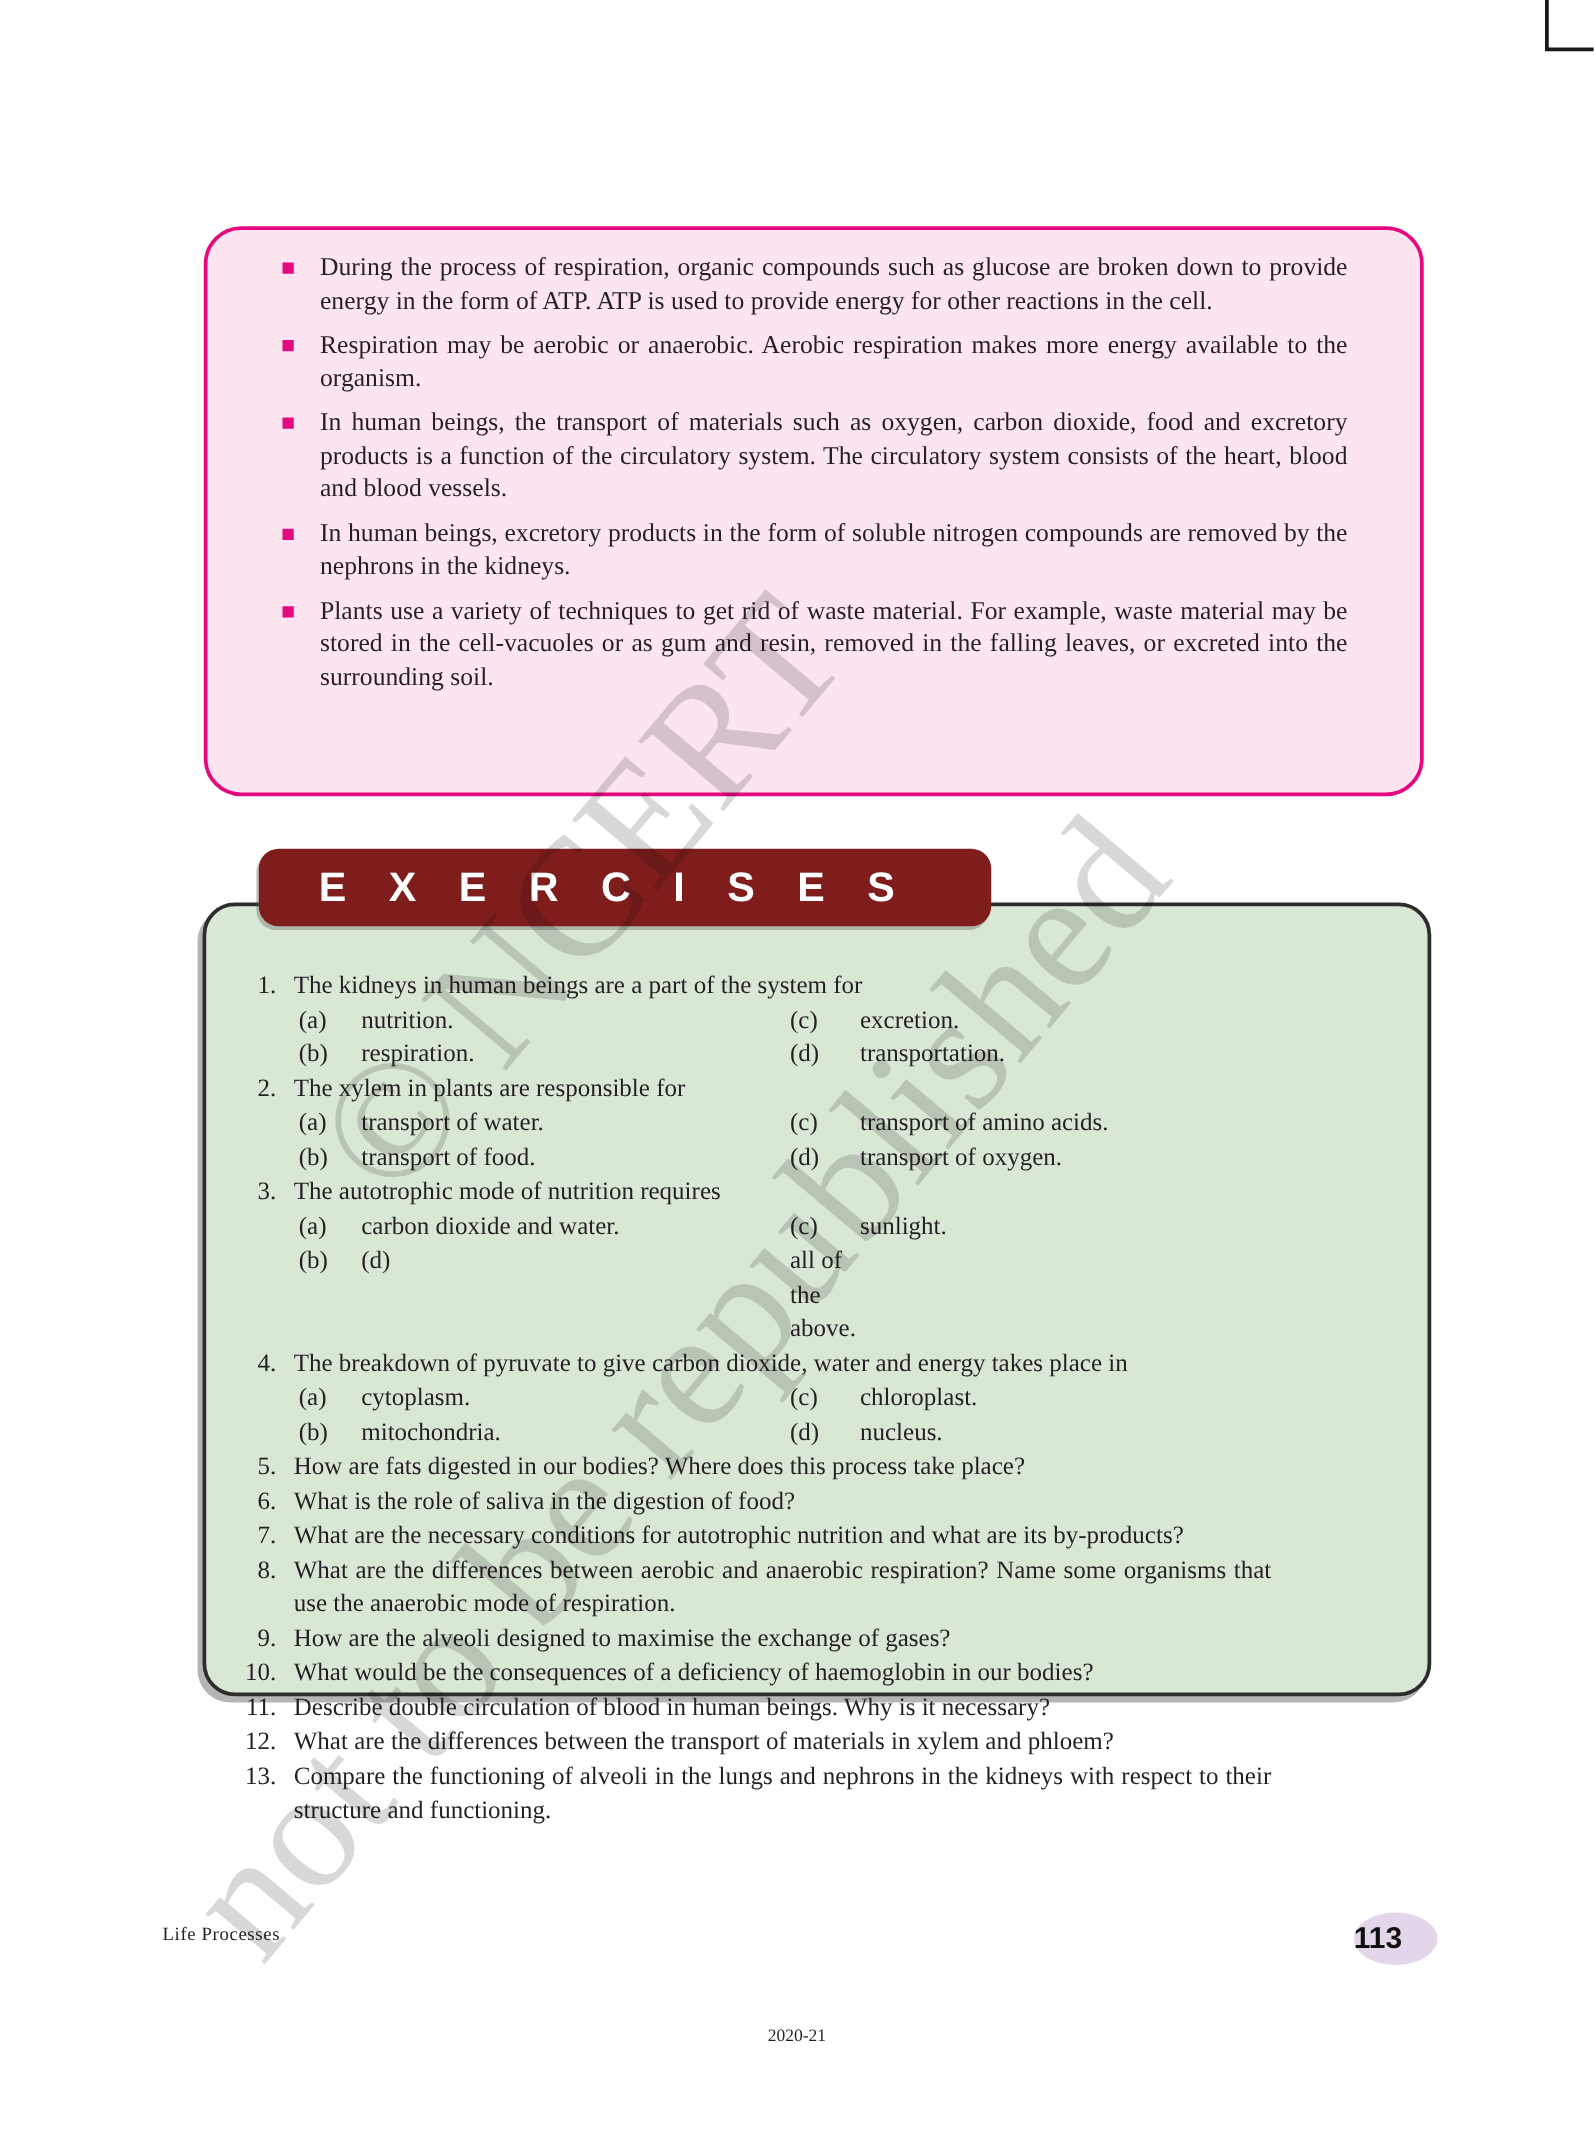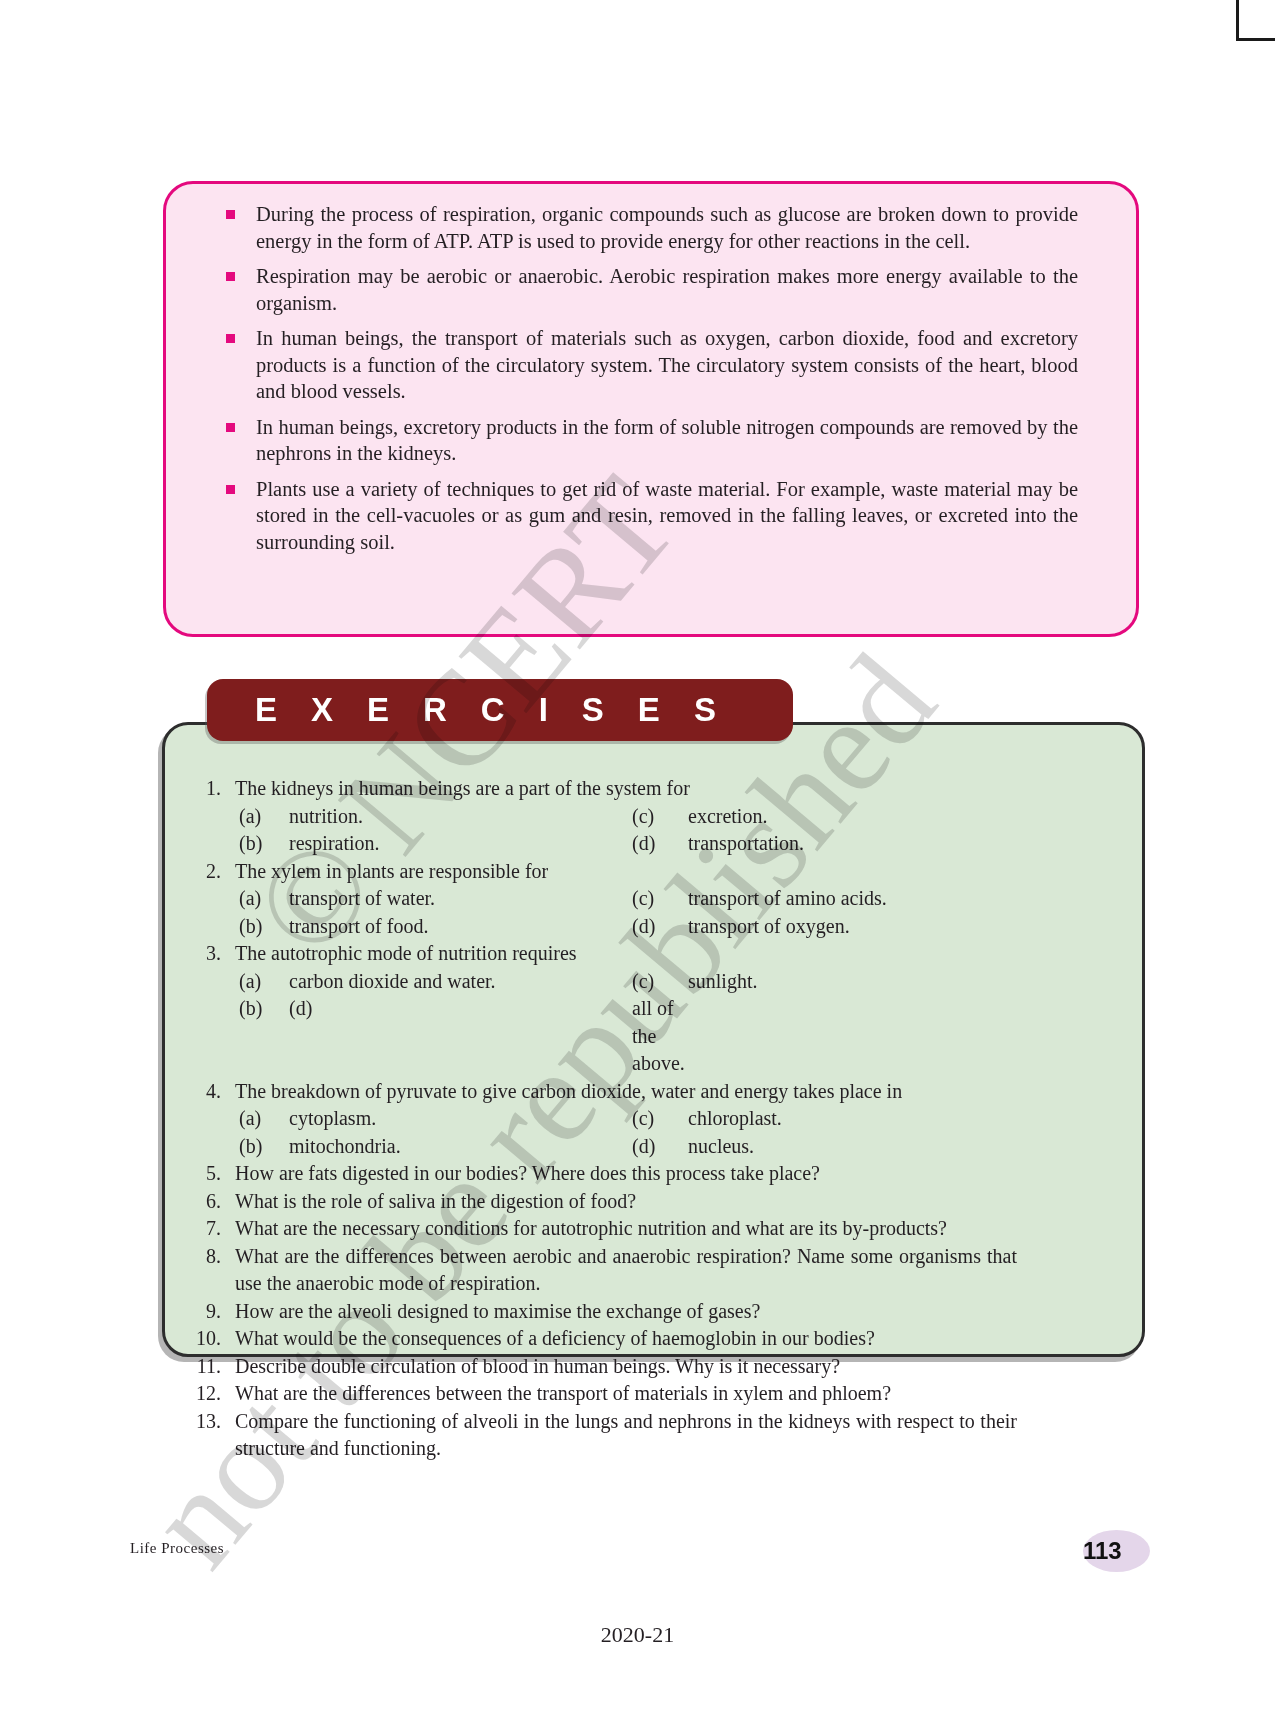--- a/index.html
+++ b/index.html
@@ -42,21 +42,21 @@
       mix-blend-mode:multiply;font-family:"Liberation Serif",serif;white-space:nowrap;}
   .wm1{left:340px;top:830px;font-size:135px;transform:rotate(-50deg);transform-origin:left bottom;}
   .wm2{left:235px;top:1440px;font-size:135px;transform:rotate(-50deg);transform-origin:left bottom;}
 
   
   .footer-left{position:absolute;left:130px;top:1540px;font-size:15px;letter-spacing:0.5px;}
   .page-pill{position:absolute;left:1083px;top:1530px;width:67px;height:42px;
       background:#e4d6ea;border-radius:50%;text-align:left;
       font-family:"Liberation Sans",sans-serif;font-weight:700;font-size:24px;
       line-height:42px;color:#111111;}
-  .year{position:absolute;left:0;top:1622px;width:1275px;text-align:center;font-size:22px;}
+  .year{position:absolute;left:0;top:1622px;width:1275px;text-align:center;font-size:14px;}
 </style>
 </head>
 <body>
 
 <div class="corner-v"></div>
 <div class="corner-h"></div>
 
 <div class="summary-box">
   <div class="bullet">
     <span class="sq"></span>

